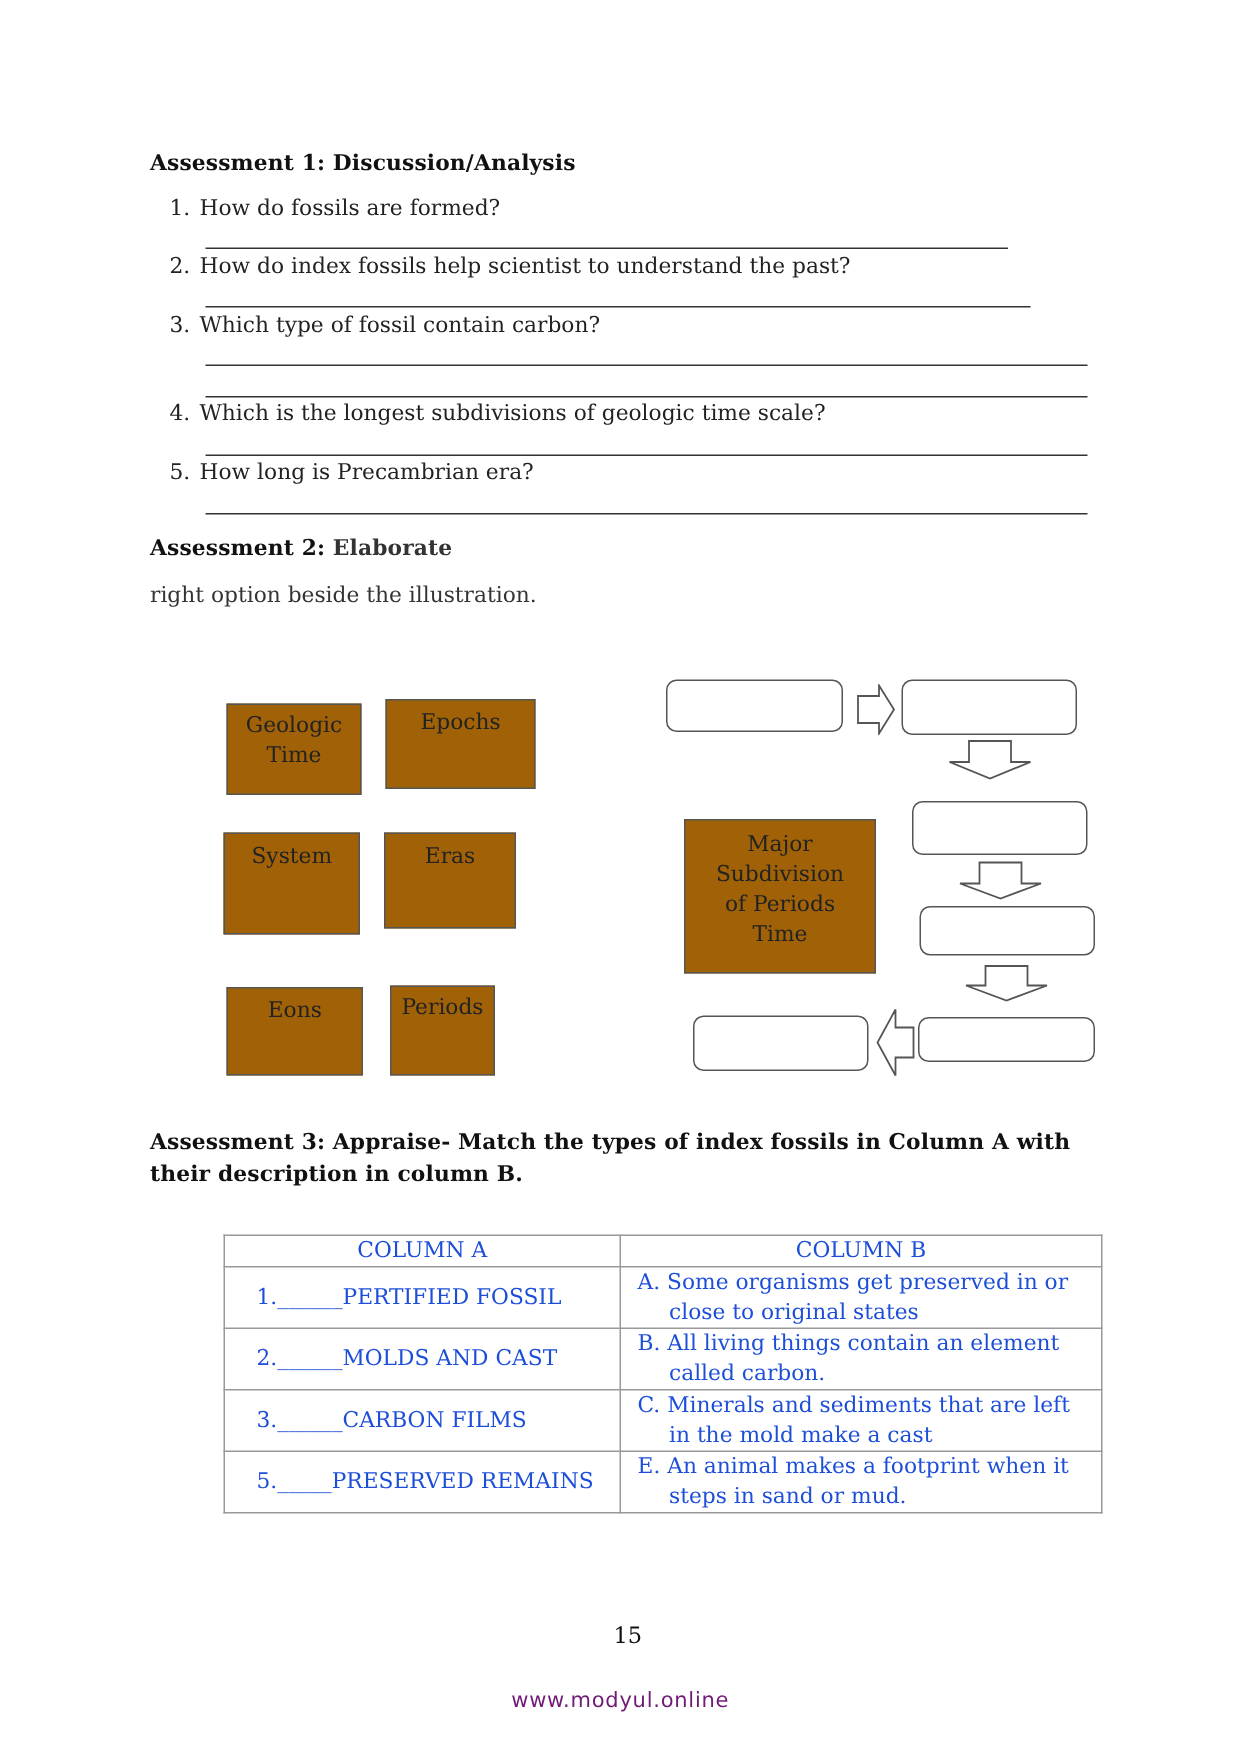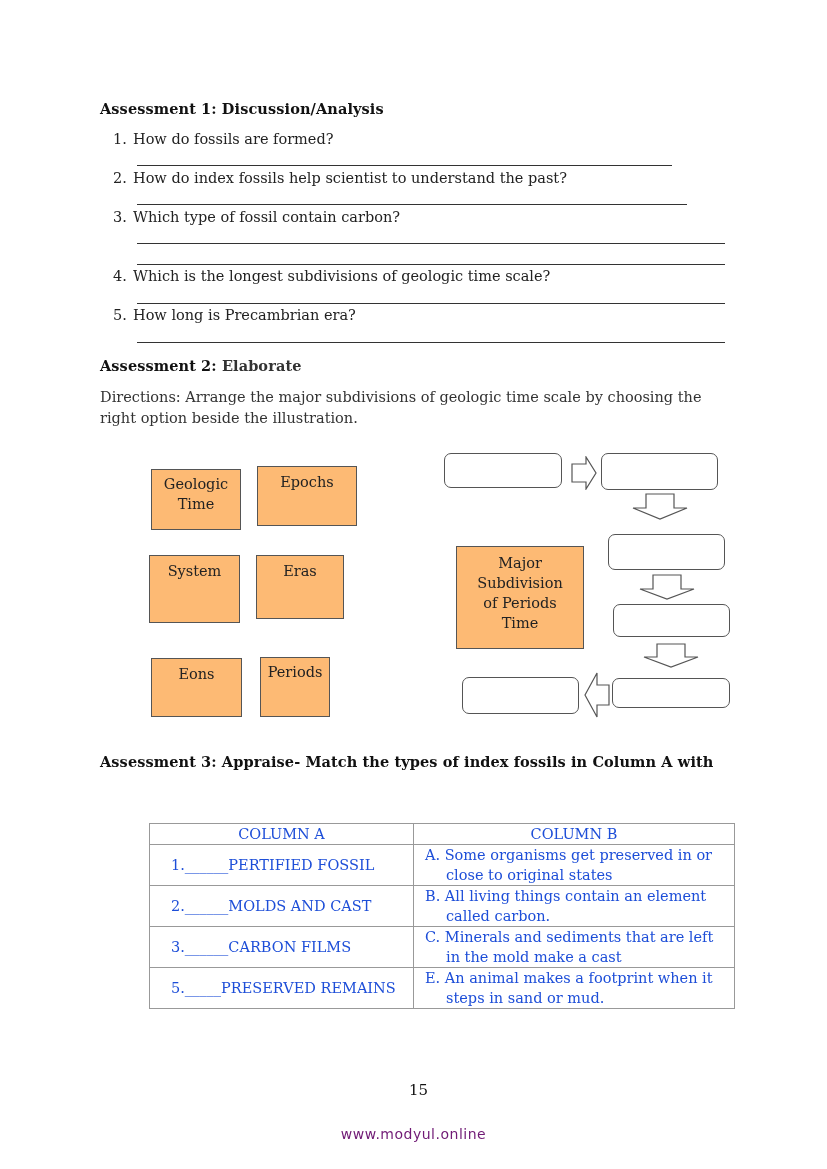--- a/index.html
+++ b/index.html
@@ -5,21 +5,21 @@
   html, body { margin: 0; padding: 0; background: #ffffff; }
   body { width: 827px; height: 1169px; position: relative; overflow: hidden;
          font-family: "DejaVu Serif", "Liberation Serif", serif; color: #222; }
   .abs { position: absolute; }
   .h { font-weight: bold; font-size: 14.5px; color: #111; letter-spacing: 0.1px; }
   .q { font-size: 14.5px; color: #222; }
   .qnum { position: absolute; left: 113px; }
   .qtext { position: absolute; left: 133px; white-space: nowrap; }
   .line { position: absolute; height: 0; border-top: 1.2px solid #333; }
   .dir { font-size: 14.5px; color: #333; line-height: 21px; }
-  .box { position: absolute; border: 1.3px solid #555; box-sizing: border-box; background: #fdba74;
+  .box { position: absolute; border: 1.3px solid #555; box-sizing: border-box; background: #a16207;
          font-size: 14.5px; text-align: center; line-height: 20px; color: #222; }
   .rbox { position: absolute; border: 1.3px solid #555; border-radius: 7px; box-sizing: border-box; background: #fff; }
   .arrow { position: absolute; }
   table.match { position: absolute; left: 149px; top: 823px; width: 586px; border-collapse: collapse;
                 font-size: 14.5px; color: #1d4ed8; }
   table.match td, table.match th { border: 1px solid #999; padding: 0; }
   table.match th { font-weight: normal; height: 20px; line-height: 20px; }
   table.match th.ca { width: 263px; }
   .cellA { height: 40px; padding-left: 21px !important; white-space: nowrap; vertical-align: middle; }
   .cellB { height: 40px; line-height: 20px; vertical-align: top; padding-left: 11px !important; }
@@ -62,21 +62,20 @@
     <span class="qnum">5.</span>
     <span class="qtext">How long is Precambrian era?</span>
   </div>
   <div class="line" style="left:137px; top:342px; width:588px;"></div>
 </div>
 
 <div class="abs h" style="left:100px; top:357px;">
   <span>Assessment 2: </span><span style="color:#333;">Elaborate</span>
 </div>
 <div class="abs dir" style="left:100px; top:387px; white-space:nowrap;">
-  <div>Directions: Arrange the major subdivisions of geologic time scale by choosing the</div>
   <div>right option beside the illustration.</div>
 </div>
 
 <div class="box" style="left:151px; top:469px; width:90px; height:61px; padding-top:4px;">
   <div>Geologic</div>
   <div>Time</div>
 </div>
 <div class="box" style="left:257px; top:466px; width:100px; height:60px; padding-top:5px;">
   <div>Epochs</div>
 </div>
@@ -119,20 +118,21 @@
   <polygon points="14,1 42,1 42,14 55,14 28,24 1,14 14,14" fill="#fff" stroke="#555" stroke-width="1.2"></polygon>
 </svg>
 <div class="rbox" style="left:612px; top:678px; width:118px; height:30px;"></div>
 <svg class="arrow" style="left:584px; top:672px;" width="26" height="46" viewBox="0 0 26 46">
   <polygon points="25,13 13,13 13,1 1,23 13,45 13,33 25,33" fill="#fff" stroke="#555" stroke-width="1.2"></polygon>
 </svg>
 <div class="rbox" style="left:462px; top:677px; width:117px; height:37px;"></div>
 
 <div class="abs h" style="left:100px; top:751px; line-height:21px; white-space:nowrap;">
   <div>Assessment 3: Appraise- Match the types of index fossils in Column A with</div>
+  <div>their description in column B.</div>
 </div>
 
 <table class="match">
   <tbody>
       <tr>
     <th class="ca">COLUMN A</th>
     <th>COLUMN B</th>
   </tr>
   <tr>
     <td class="cellA">1.______PERTIFIED FOSSIL</td>

